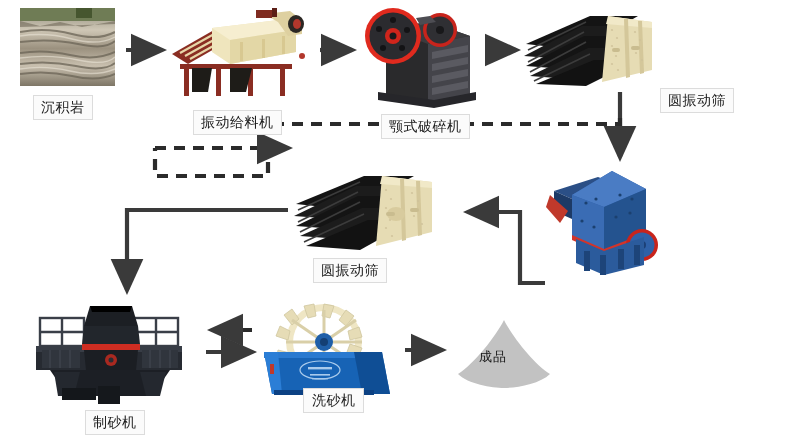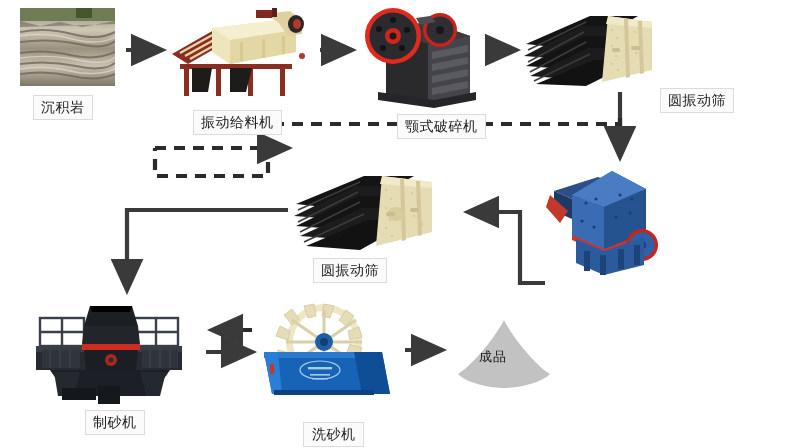--- a/index.html
+++ b/index.html
@@ -373,20 +373,20 @@
   </div>
 
   <div class="eq" style="left:450px;top:318px;">
     <svg width="108" height="72" viewBox="0 0 108 72">
       <path d="M54,2 C62,18 84,46 100,56 C90,66 66,70 54,70 C42,70 18,66 8,56 C24,46 46,18 54,2 Z" fill="#c2c2c2"></path>
     </svg>
   </div>
 
   <div class="label" style="left:193px;top:110px;">振动给料机</div>
   <div class="label" style="left:33px;top:95px;">沉积岩</div>
-  <div class="label" style="left:381px;top:114px;margin-left:16px;">颚式破碎机</div>
+  <div class="label" style="left:381px;top:114px;">颚式破碎机</div>
   <div class="label" style="left:660px;top:88px;">圆振动筛</div>
   <div class="label" style="left:313px;top:258px;">圆振动筛</div>
   <div class="label" style="left:85px;top:410px;">制砂机</div>
-  <div class="label" style="left:303px;top:422px;padding-left:8px;">洗砂机</div>
+  <div class="label" style="left:303px;top:388px;padding-left:8px;">洗砂机</div>
   <div style="position:absolute;left:479px;top:348px;font-size:13px;color:#121212;letter-spacing:1px;">成品</div>
 
 </div>
 
 </body></html>

